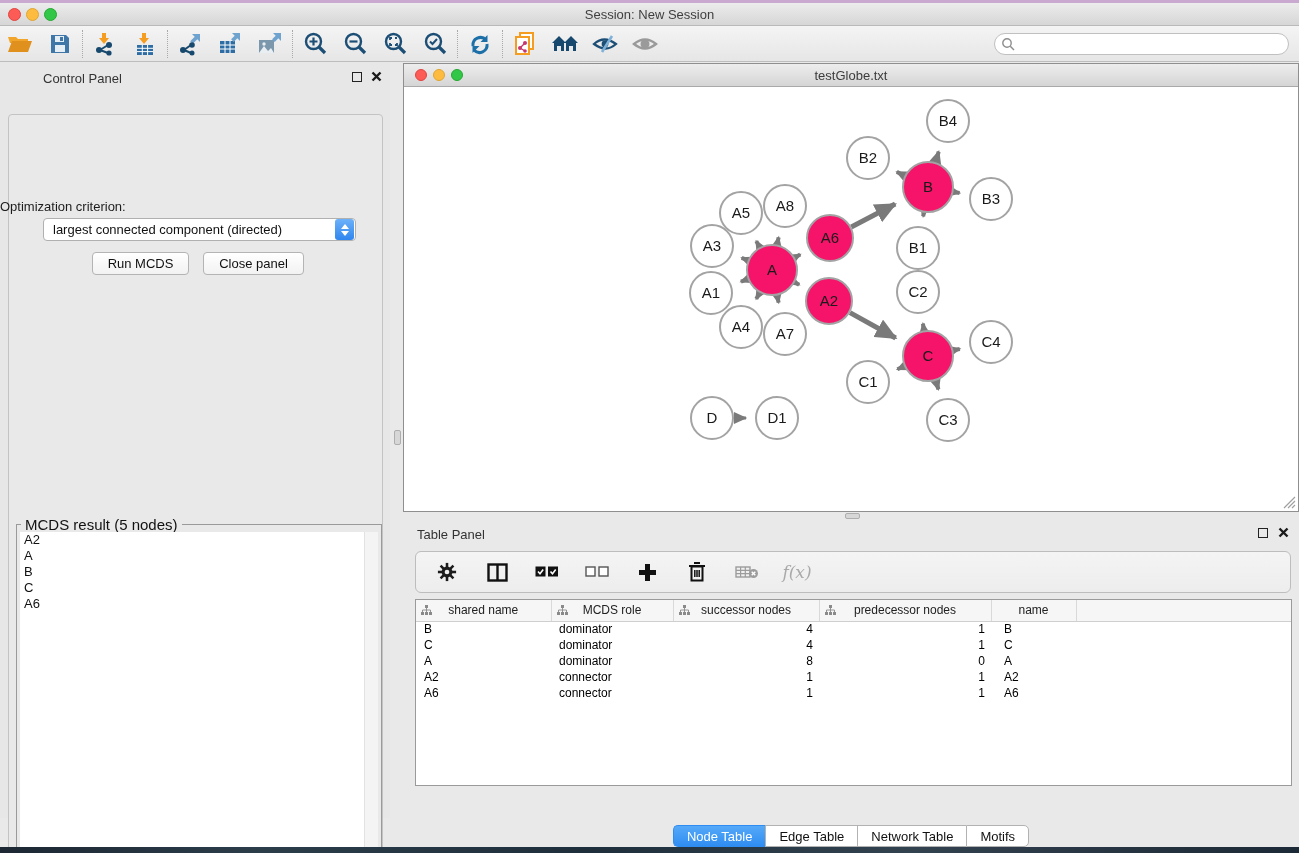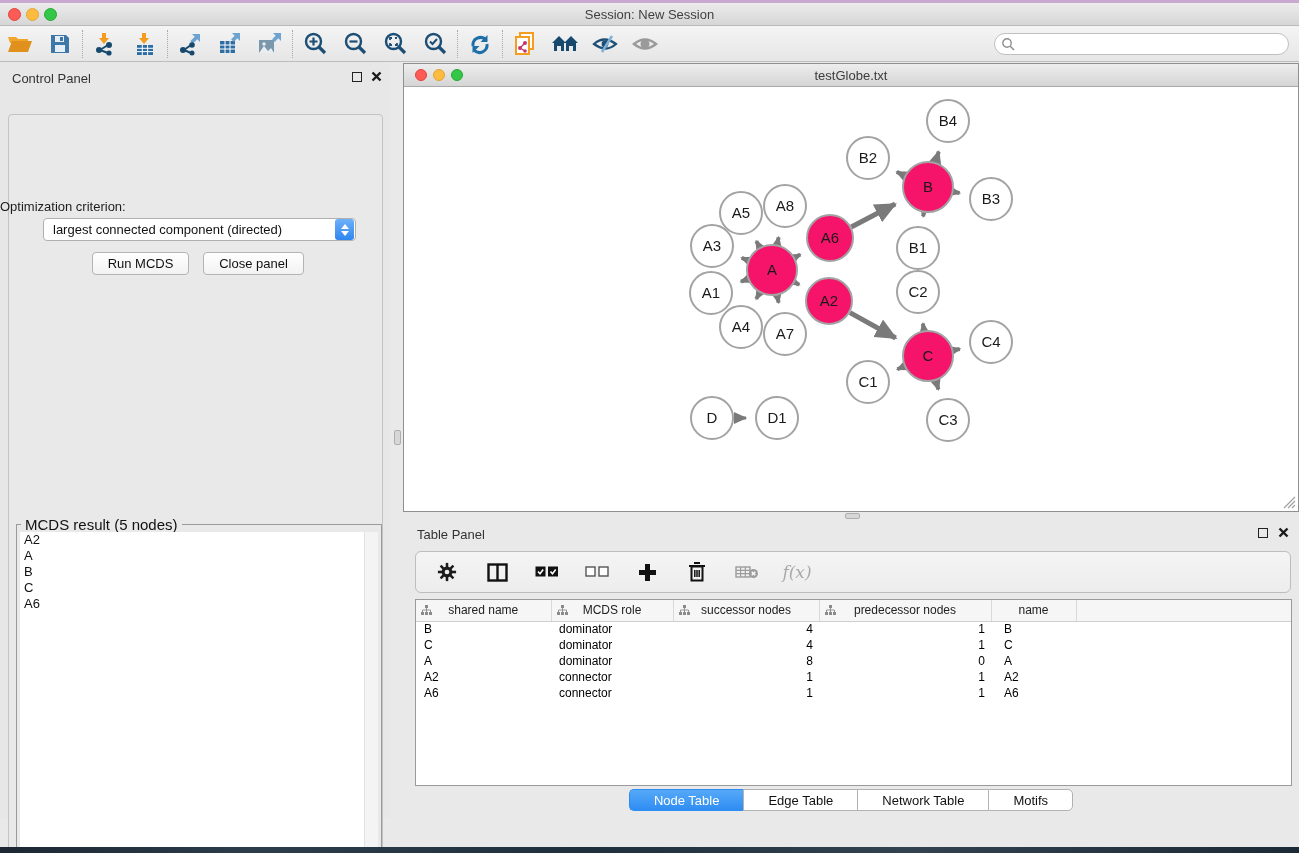--- a/index.html
+++ b/index.html
@@ -20,21 +20,21 @@
   .toolbar { position:absolute; left:0; top:26px; width:100%; height:36px;
     background:linear-gradient(#f4f4f4,#e6e6e6); border-bottom:1px solid #bdbdbd; display:flex; align-items:center; }
   .tb-btn { width:40px; height:30px; display:flex; align-items:center; justify-content:center; }
   .tb-sep { width:1px; height:28px; margin:0 2px; border-left:1px dotted #a9a9a9; }
   .search-wrap { position:absolute; right:10px; top:7px; }
   .search-input { width:295px; height:22px; border:1px solid #c0c0c0; border-radius:12px; background:#fff;
     padding:0 8px 0 24px; font-size:13px; outline:none; font-family:"Liberation Sans",sans-serif; }
   .search-glass { position:absolute; left:7px; top:4px; }
 
   
-  .control-panel { position:absolute; left:0; top:62px; width:390px; height:756px; background:#e7e7e7; }
+  .control-panel { position:absolute; left:0; top:62px; width:390px; height:756px; background:#e7e7e7;padding-left:31px; }
   .cp-header { position:relative; height:30px; }
   .cp-title { position:absolute; left:12px; top:9px; color:#333; }
   .win-btns { position:absolute; right:8px; top:9px; display:flex; gap:9px; align-items:center; }
   .float-btn { width:10px; height:10px; border:1.6px solid #222; background:transparent; }
   .close-x { width:11px; height:11px; }
   .cp-border { position:absolute; left:8px; top:52px; width:375px; height:750px;
     border:1px solid #c3c3c3; border-radius:4px; background:#e9e9e9; height:750px; }
   .cp-tabs { position:absolute; left:0; top:32px; width:390px; display:flex; justify-content:center; z-index:3; }
   .cp-tab { height:22px; padding:0 14px; display:flex; align-items:center; background:#fff;
     border:1px solid #acacac; border-right:none; font-size:13px; color:#111; }
@@ -85,22 +85,22 @@
   table.grid col.c0{width:135px} table.grid col.c1{width:122px} table.grid col.c2{width:146px}
   table.grid col.c3{width:172px} table.grid col.c4{width:85px} table.grid col.c5{width:auto}
   table.grid th { position:relative; height:21px; background:#f6f6f6; border-bottom:1px solid #cfcfcf;
     border-right:1px solid #d9d9d9; font-weight:normal; color:#222; text-align:center; overflow:hidden; }
   table.grid th:last-child { border-right:none; }
   table.grid th .hier { position:absolute; left:5px; top:5px; }
   table.grid td { height:16px; padding:0 6px 0 8px; color:#000; white-space:nowrap; overflow:hidden; }
   table.grid td.num { text-align:right; }
   table.grid td.namecol { padding-left:13px; }
   .bottom-tabs { position:absolute; left:0; top:269px; width:896px; display:flex; justify-content:center; }
-  .bt-tab { height:22px; padding:0 24px; display:flex; align-items:center; background:#fff;
-    border:1px solid #b2b2b2; border-right:none; color:#111; }
+  .bt-tab { height:22px; padding:0 13px; display:flex; align-items:center; background:#fff;
+    border:1px solid #b2b2b2; border-right:none; color:#111;margin-top:36px; }
   .bt-tab:first-child { border-radius:5px 0 0 5px; }
   .bt-tab:last-child { border-right:1px solid #b2b2b2; border-radius:0 5px 5px 0; }
   .bt-tab.active { background:linear-gradient(#55a9f8,#2f8df2); border-color:#2f8df2; color:#fff; }
 
   
   .statusbar { position:absolute; left:0; top:818px; width:1299px; height:29px; background:#ededed; border-top:1px solid #cdcdcd; }
   .list-btn { position:absolute; left:12px; top:4px; width:26px; height:21px; background:#f6f6f6; border:1px solid #ababab; border-radius:2px;
     display:flex; align-items:center; justify-content:center; }
   .memory-btn { position:absolute; right:12px; top:4px; height:21px; padding:0 9px; background:#fdfdfd; border:1px solid #b2b2b2;
     display:flex; align-items:center; gap:6px; font-size:12px; color:#111; }

